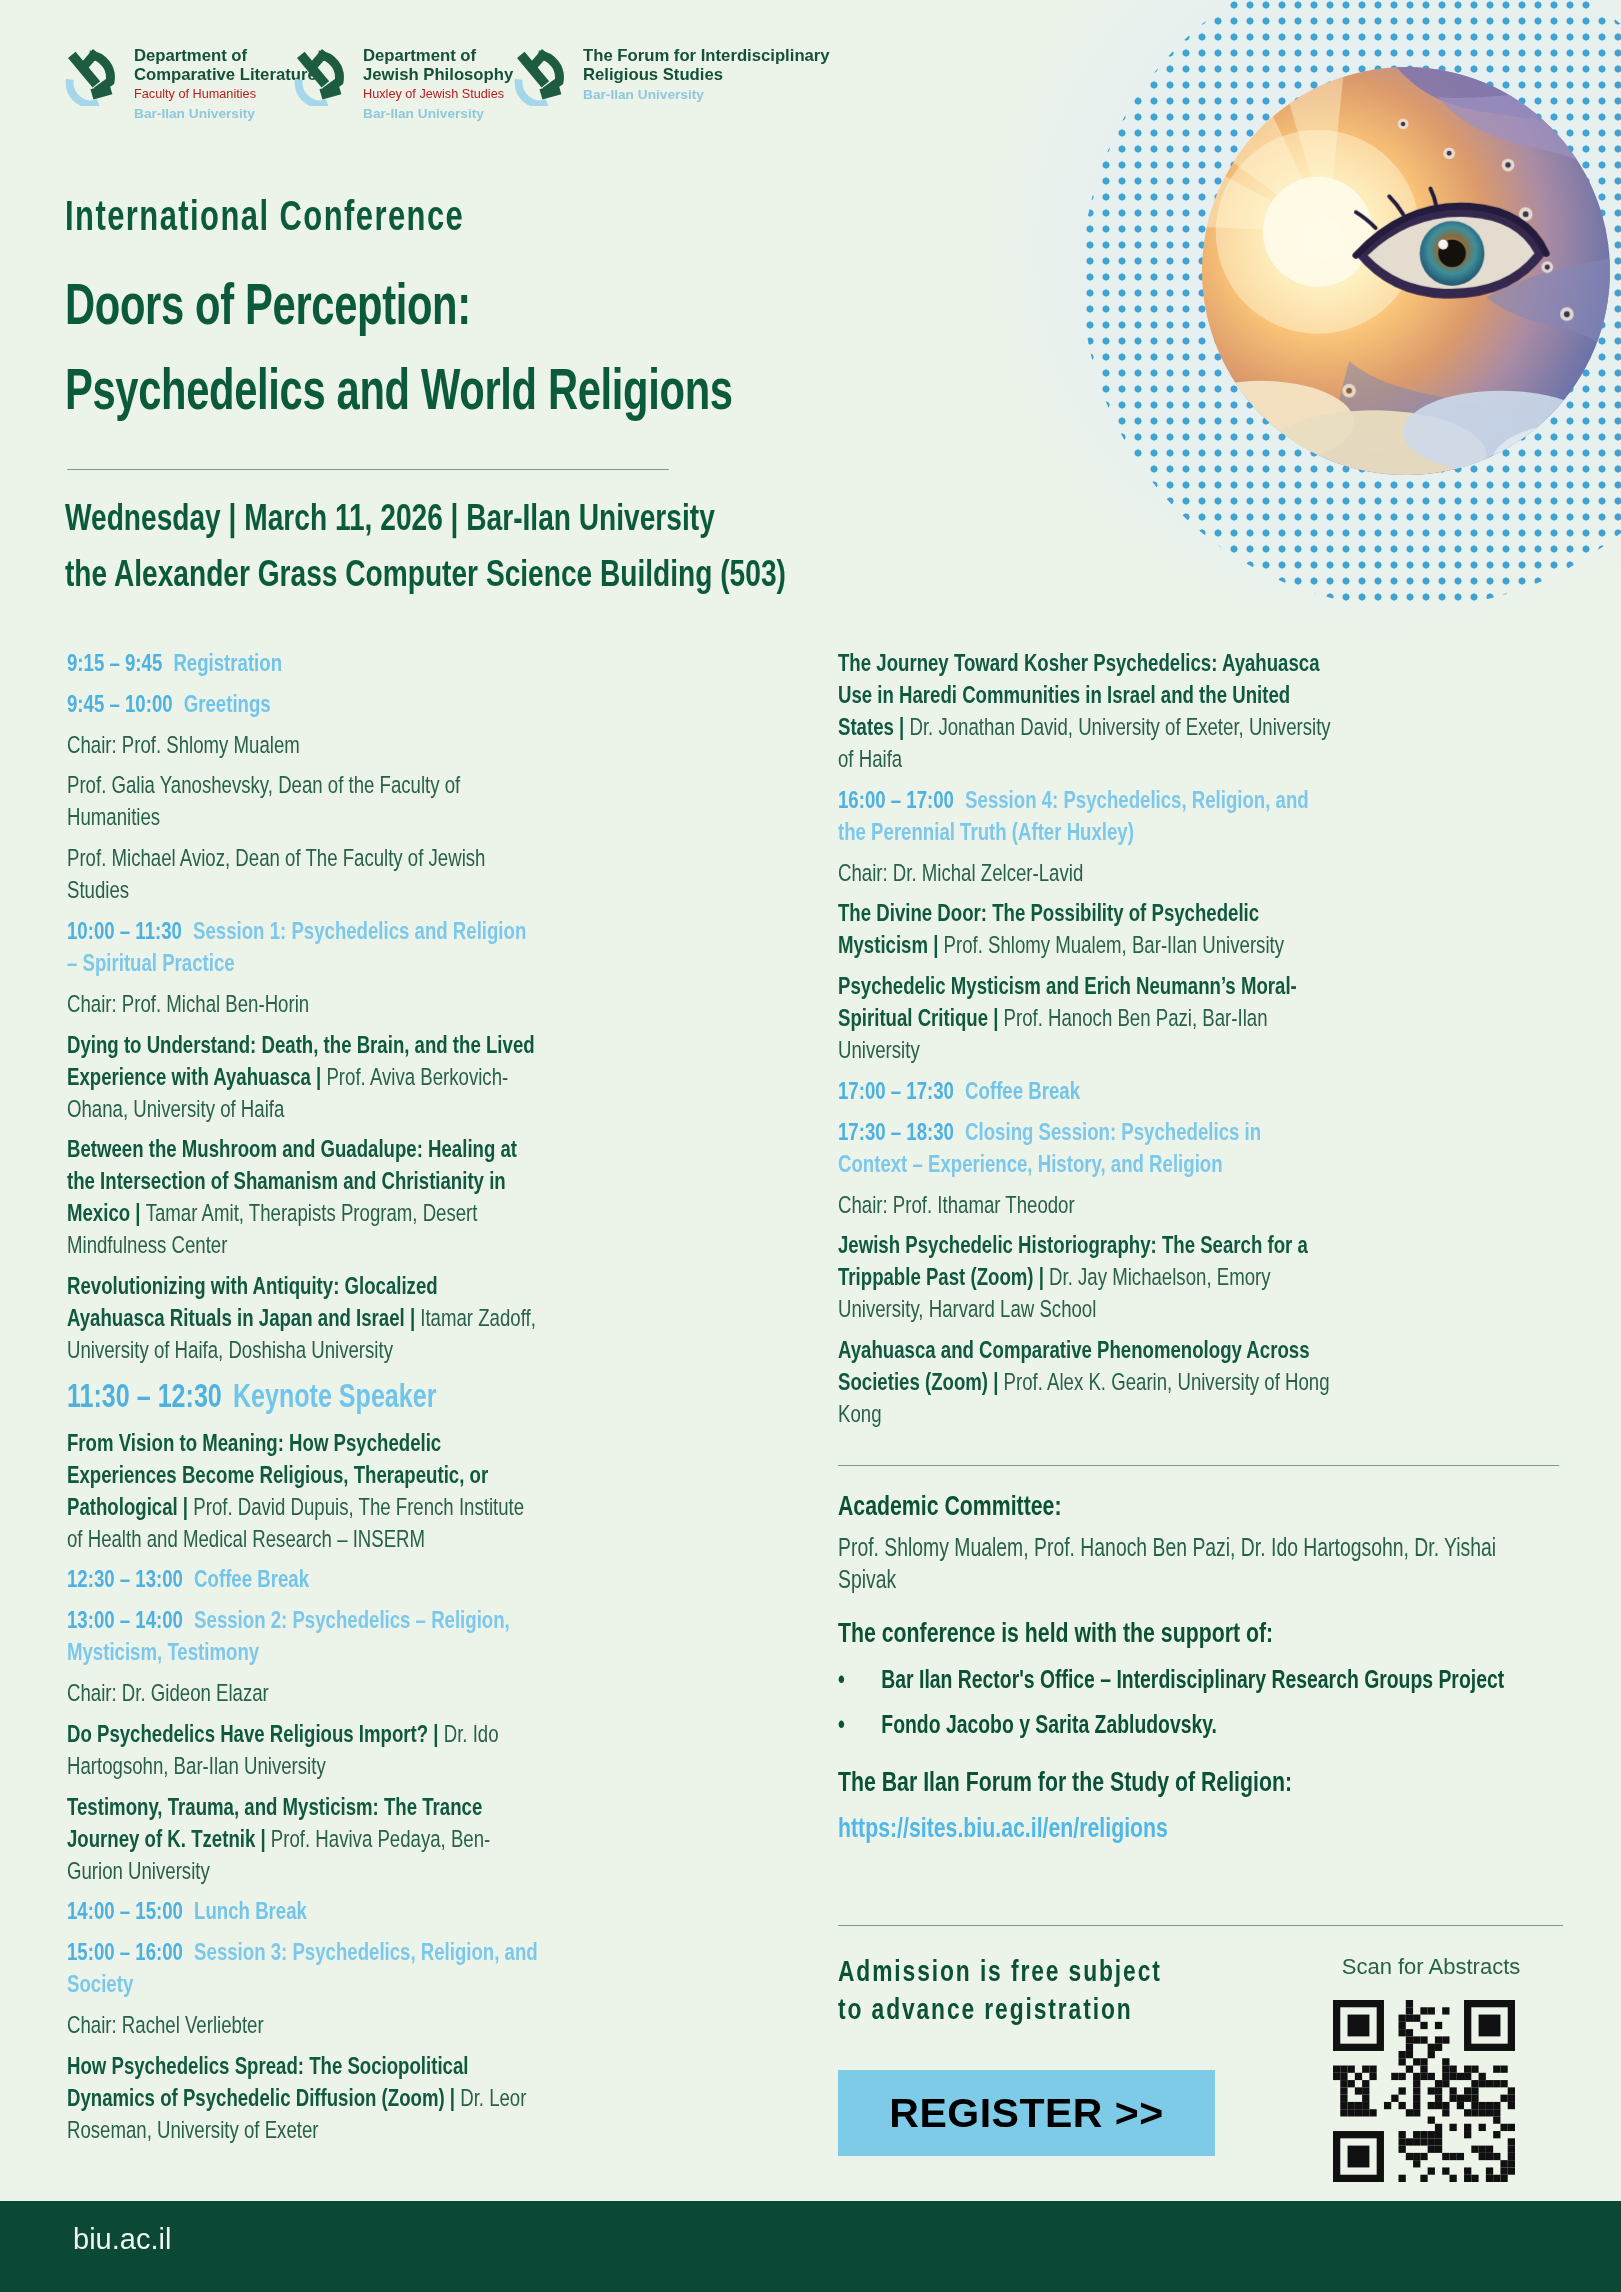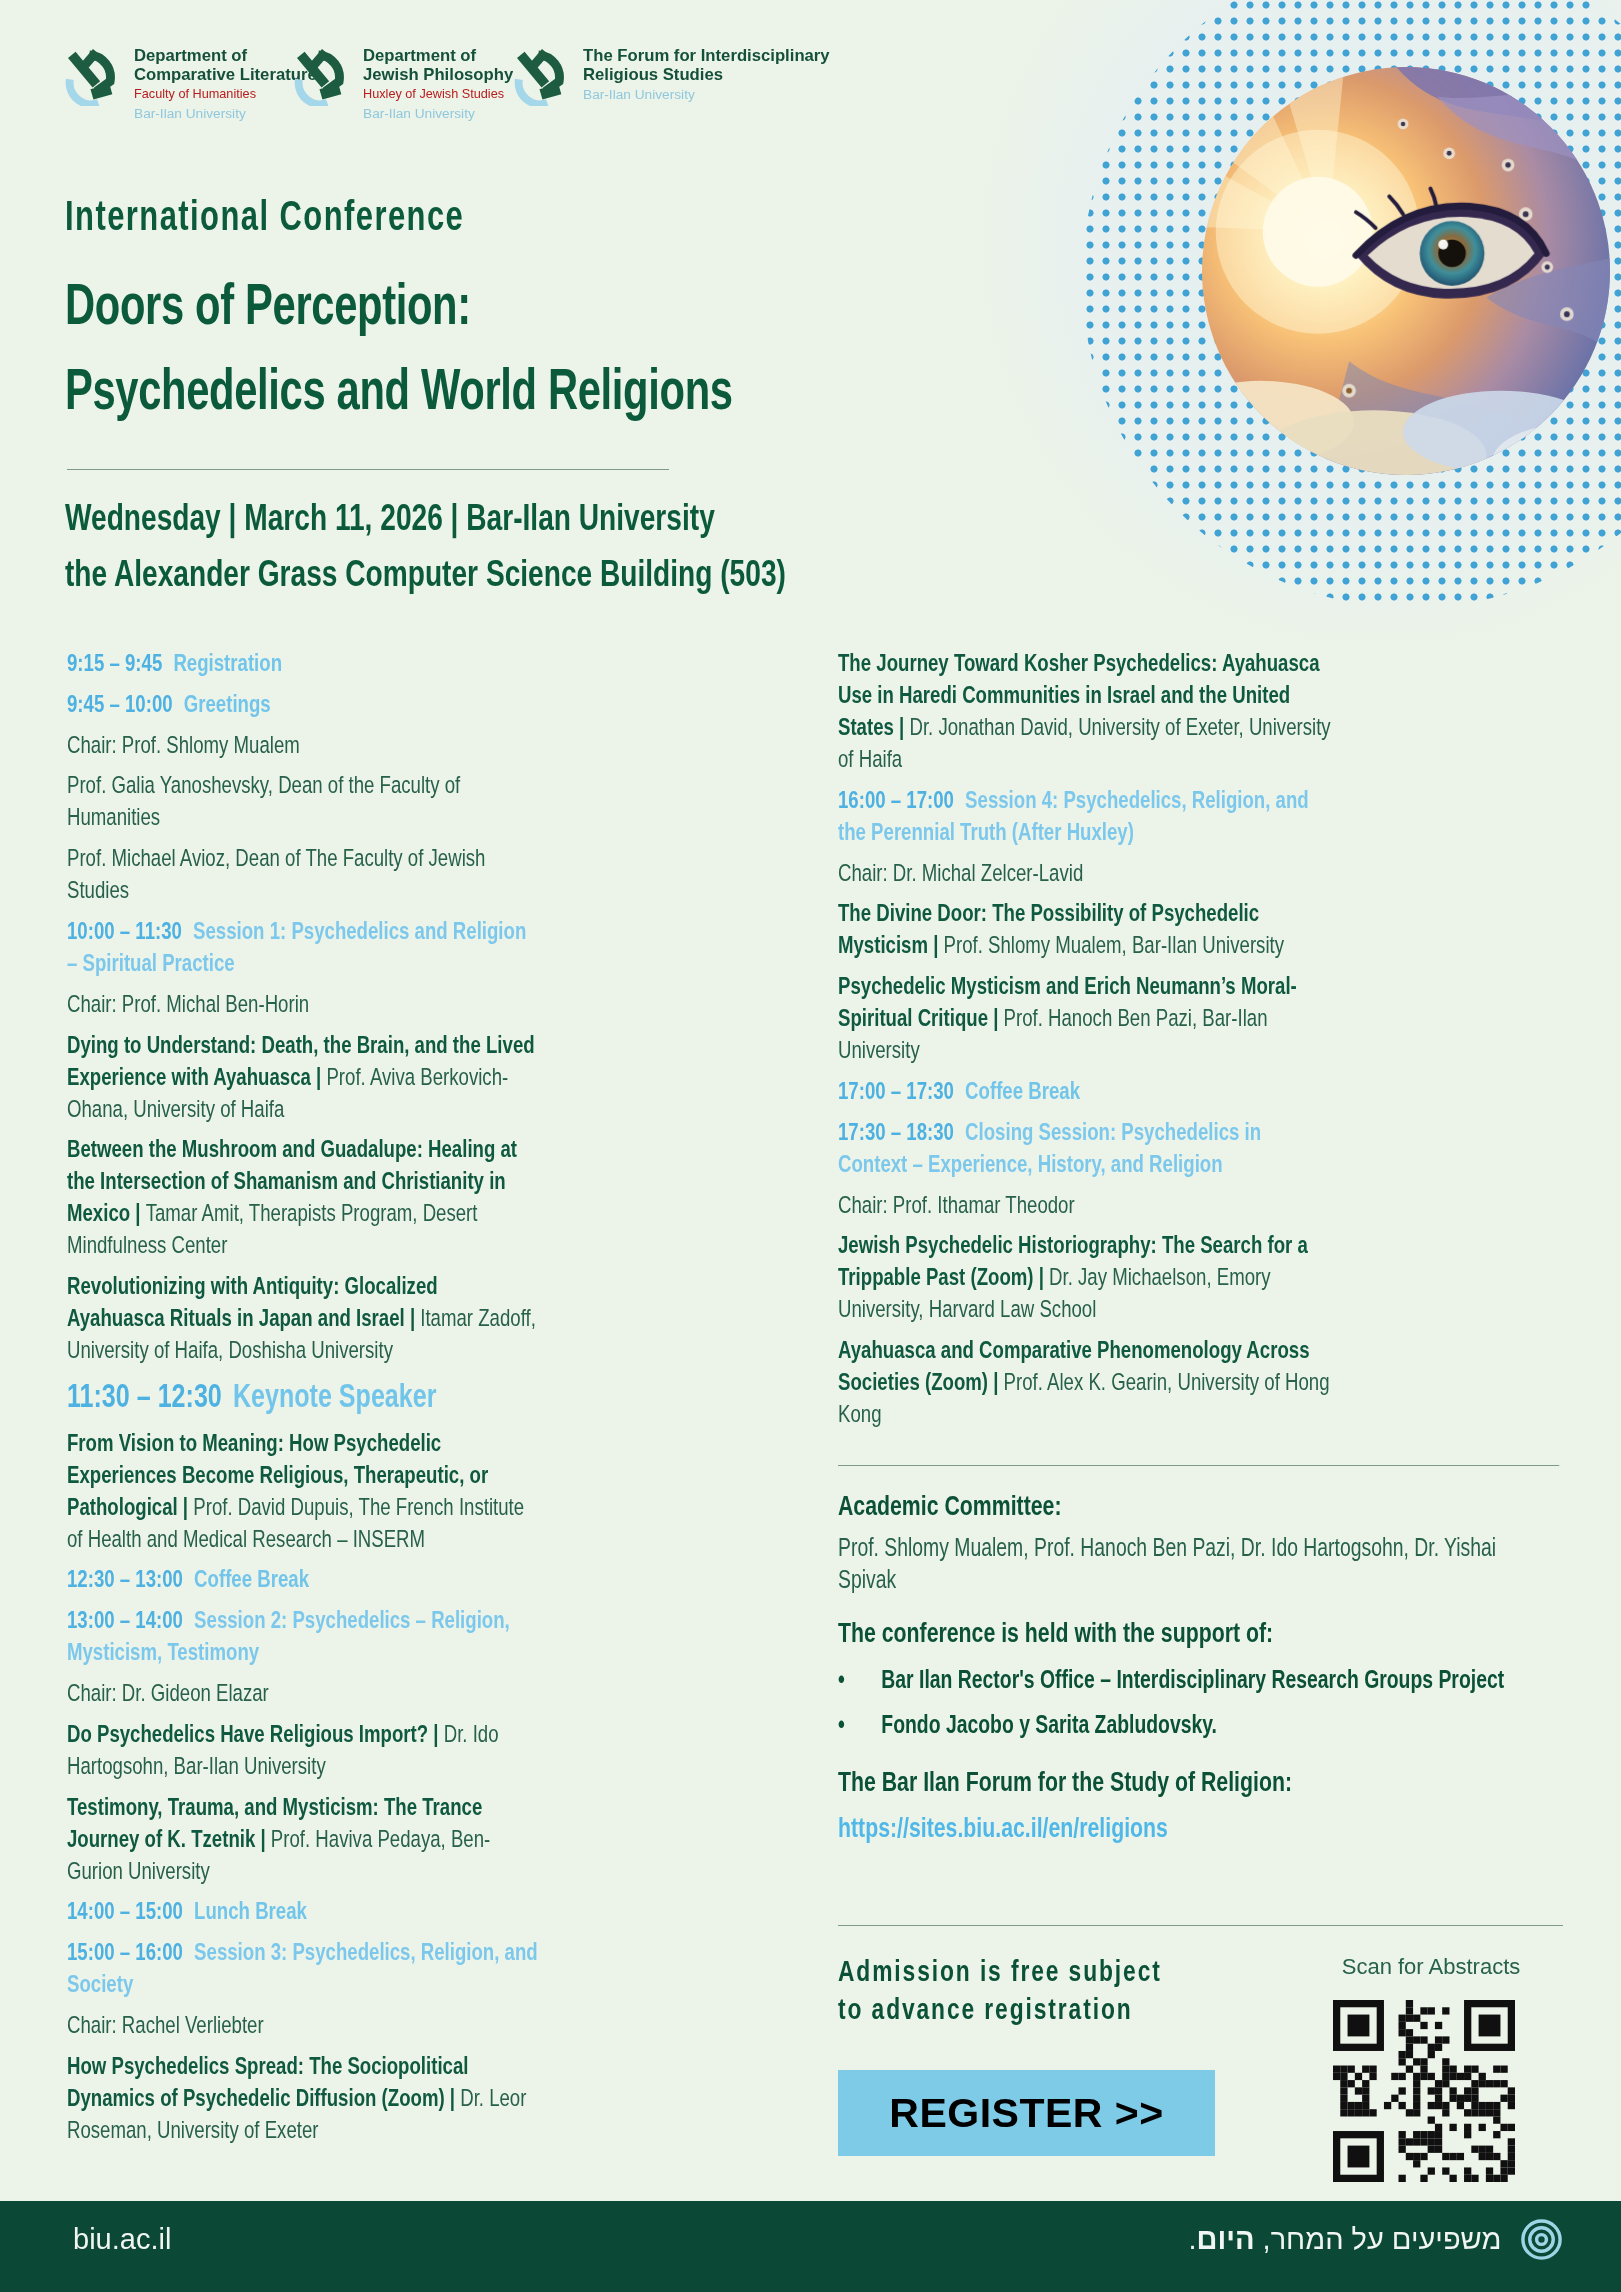--- a/index.html
+++ b/index.html
@@ -15,21 +15,21 @@
   .art-dots{position:absolute;left:1082px;top:-51px;width:659px;height:659px;border-radius:50%;
     background-image:radial-gradient(circle,#41a3d5 3.2px,rgba(65,163,213,0) 3.9px);
     background-size:16px 16px;}
   .photo{position:absolute;left:1202px;top:67px;width:408px;height:408px;border-radius:50%;overflow:hidden;}
   .photo svg{display:block;}
   
   .logo{position:absolute;top:47px;display:flex;gap:18px;align-items:flex-start;}
   .logo .mark{width:55px;height:59px;flex:none;}
   .logo .lt1{font-size:16.7px;font-weight:700;color:#14503a;line-height:18.6px;}
   .logo .lt2{font-size:12.7px;color:#b91c1c;line-height:15.7px;margin-top:2.9px;}
-  .logo .lt3{font-size:13.7px;font-weight:400;color:#8fc8de;line-height:15.7px;margin-top:2.9px;}
+  .logo .lt3{font-size:13.7px;font-weight:700;color:#8fc8de;line-height:15.7px;margin-top:2.9px;}
   
   .head{position:absolute;left:65px;top:192px;width:1078px;transform:scaleX(.72);transform-origin:0 0;}
   .kicker{font-size:43px;font-weight:600;color:#0c5a3c;letter-spacing:2px;line-height:47px;}
   .title{font-size:58px;font-weight:800;color:#0c5a3c;line-height:85px;letter-spacing:-0.5px;margin-top:21.6px;}
   .rule1{position:absolute;left:67px;top:469px;width:602px;border:none;border-top:1.6px solid #7d9a8c;margin:0;}
   .dateblock{position:absolute;left:65px;top:490px;width:1078px;transform:scaleX(.76);transform-origin:0 0;
     font-size:37px;font-weight:700;color:#0c5a3c;line-height:56px;}
   
   .col{position:absolute;top:647px;transform:scaleX(.76);transform-origin:0 0;font-size:24.5px;line-height:32px;}
   .col-left{left:67px;width:621px;}
@@ -452,20 +452,14 @@
     <rect x="144" y="0" width="56" height="56" fill="#101010"></rect>
     <rect x="152" y="8" width="40" height="40" fill="#ecf3e8"></rect>
     <rect x="160" y="16" width="24" height="24" fill="#101010"></rect>
     <rect x="0" y="144" width="56" height="56" fill="#101010"></rect>
     <rect x="8" y="152" width="40" height="40" fill="#ecf3e8"></rect>
     <rect x="16" y="160" width="24" height="24" fill="#101010"></rect>
   </svg>
 
 <div class="footer">
   <div class="site">biu.ac.il</div>
-  <div class="slogan-wrap">
-    <span class="heb" dir="rtl"><span>משפיעים על המחר, </span><b>היום</b><span>.</span></span>
-    <svg class="target-icon" viewBox="0 0 46 46" width="45" height="45">
-        <use href="#target"></use>
-      </svg>
-  </div>
 </div>
 
 
 </body></html>

